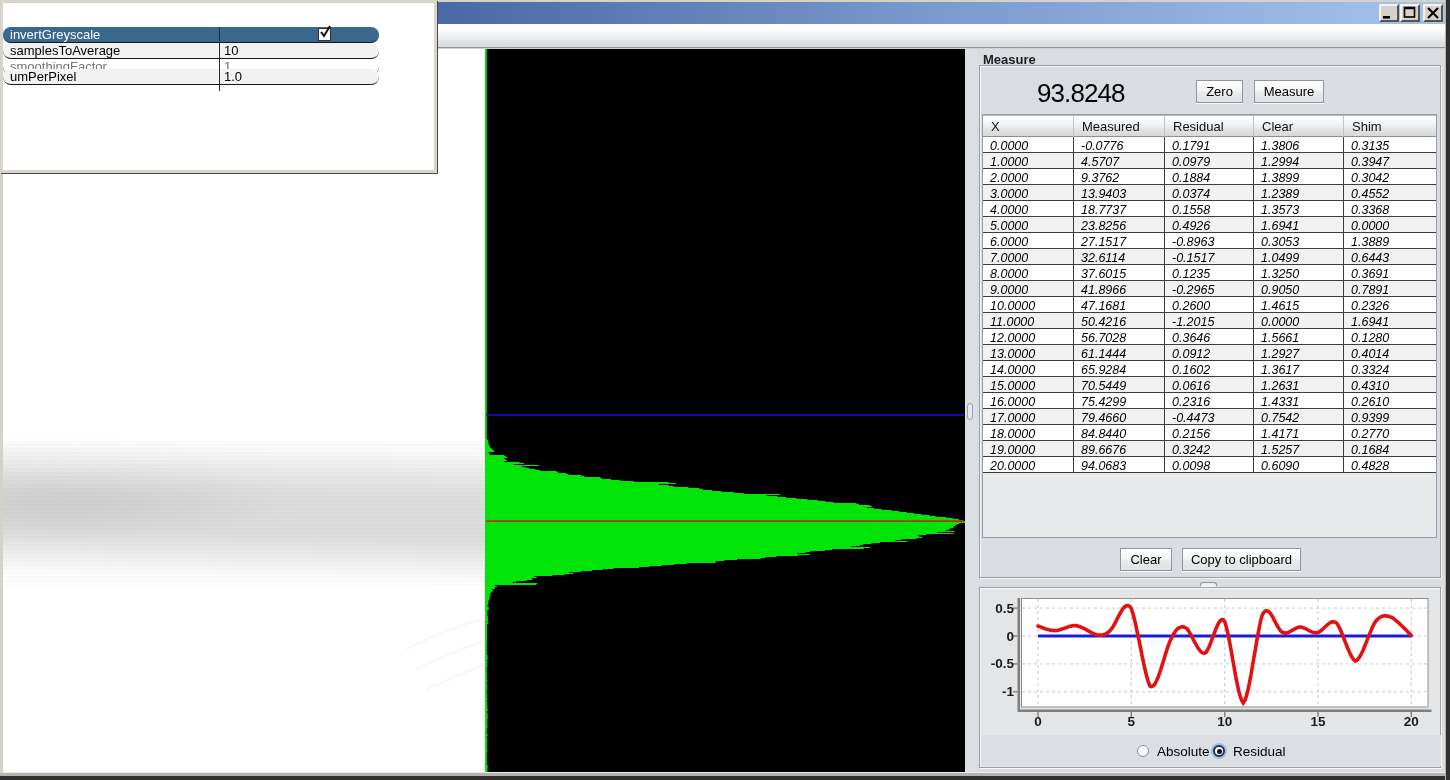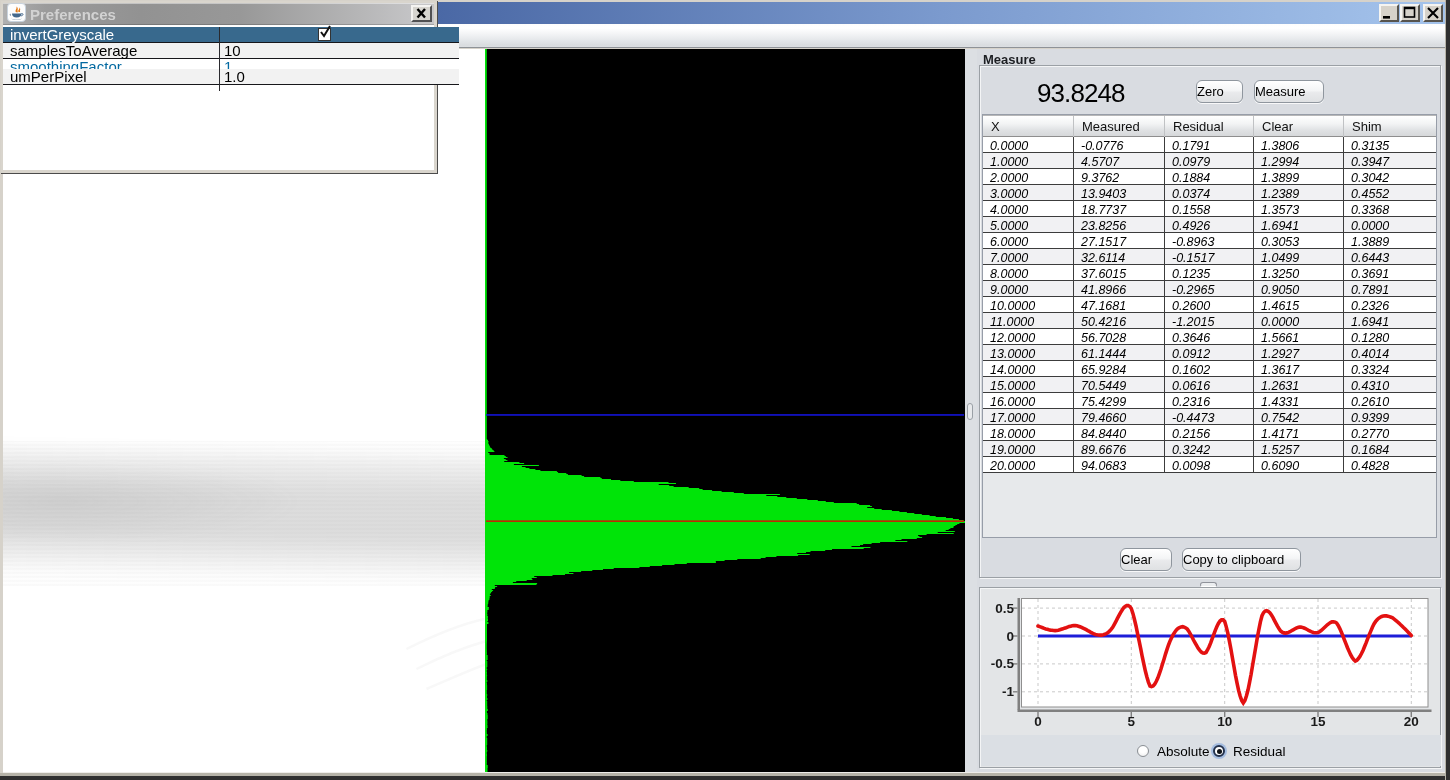--- a/index.html
+++ b/index.html
@@ -27,24 +27,24 @@
 
 #vdivider { left:965px; top:49px; width:12px; height:723px; background:#dcdfe3; }
 #vgrip { position:absolute; left:2px; top:354px; width:6px; height:17px; border:1px solid #9aa0a6; border-radius:3px; background:#e8eaec; }
 
 
 #rightpanel { left:977px; top:49px; width:468px; height:723px; background:#d9dce1; }
 .etch { position:absolute; border:1px solid #9ba0a5; box-shadow:inset 1px 1px 0 #f4f5f6, 1px 1px 0 #f4f5f6; }
 #measlabel { position:absolute; left:6px; top:3px; font-size:13px; font-weight:bold; color:#1c1e22; }
 #bignum { position:absolute; left:60px; top:29px; font-size:26px; color:#000; letter-spacing:-0.9px; }
 
-.nbtn { position:absolute; height:23px; border:1px solid #8f969e; border-radius:6px;
+.nbtn { position:absolute; height:23px; border:1px solid #8f969e; border-radius:0;
   background:linear-gradient(to bottom,#ffffff 0%,#f4f5f6 45%,#e9eaec 55%,#dfe1e3 100%);
   box-shadow:0 1px 0 rgba(255,255,255,.8), inset 0 1px 0 #ffffff;
-  font-size:13px; color:#000; line-height:21px; }
+  font-size:13px; color:#000; text-align:center; line-height:21px; }
 
 
 #tablebox { position:absolute; left:5px; top:65px; width:455px; height:424px; border:1px solid #979da8; background:#e7e9eb; }
 #thead { position:absolute; left:0; top:0; width:453px; height:22px;
   background:linear-gradient(to bottom,#ffffff 0%,#f2f3f4 40%,#e0e2e4 70%,#d6d8da 100%);
   border-bottom:1px solid #8e8e8e; border-top:1px solid #b7b7b7; }
 #thead .hc { position:absolute; top:0; height:21px; line-height:21px; font-size:13px; color:#111; padding-left:8px; border-right:1px solid #c0c2c4; }
 .trow { position:absolute; left:0; width:453px; height:16px; }
 .trow .c { position:absolute; top:0; height:16px; line-height:12px; padding-top:3px; font-size:12.5px; color:#000; padding-left:7px;
   border-right:1px solid #3c3c3c; border-bottom:1px solid #3c3c3c; }
@@ -60,21 +60,21 @@
 
 
 #prefs { left:1px; top:1px; width:437px; height:173px; background:#d9d5cd;
   border-right:1px solid #4b4b4b; border-bottom:1px solid #4b4b4b; }
 #prefsin { position:absolute; left:2px; top:2px; width:431px; height:167px; background:#ffffff; }
 #preftitle { position:absolute; left:0; top:0; width:431px; height:23px;
   background:linear-gradient(to right,#b0b0b0 0%,#9b9b9b 10%,#929292 32%,#989898 55%,#b5b5b6 82%,#c6c6c8 97%),linear-gradient(to bottom,#c0c0c0,#909090);
   box-shadow:inset 0 1px 0 rgba(255,255,255,0.45), inset 0 -1px 0 rgba(0,0,0,0.18);
   border-bottom:1px solid #fdfdfd; }
 #preftitle .ttl { position:absolute; left:27px; top:3px; font-size:15px; font-weight:bold; color:#d2d2d2; }
-.prow { position:absolute; left:0; width:456px; height:16px; font-size:15px; line-height:15px; }
+.prow { position:absolute; left:0; width:376px; height:16px; font-size:13px; line-height:15px;border-radius:8px; }
 .prow .k { position:absolute; left:7px; top:0; }
 .prow .v { position:absolute; left:221px; top:0; }
 </style></head>
 <body>
 
 <div class="abs" id="titlebar"></div>
 <div class="winbtn" style="left:1379px;top:4px;">
   <svg class="in" width="16" height="14" viewBox="0 0 16 14">
       <rect x="2" y="10" width="7" height="2.6" fill="#000"></rect>
     </svg>
@@ -355,49 +355,32 @@
 
 <div class="abs" style="left:3px;top:772px;width:1444px;height:1px;background:#efede9;"></div>
 <div class="abs" style="left:0px;top:773px;width:1450px;height:3px;background:#b6b3a8;"></div>
 <div class="abs" style="left:0px;top:776px;width:1450px;height:4px;background:#2f2f2f;"></div>
 
 <div class="abs" style="left:1445px;top:0px;width:5px;height:780px;background:#b6b3a8;"></div>
 <div class="abs" style="left:1446px;top:0px;width:4px;height:780px;background:#2f2f2f;"></div>
 
 <div class="abs" id="prefs">
  <div id="prefsin">
-  <div id="preftitle">
-    <svg style="position:absolute;left:4px;top:0px;" width="19" height="19" viewBox="0 0 19 19">
-      <rect x="0.5" y="0.5" width="18" height="18" rx="3.5" fill="#fdfdfd" stroke="#c8d2dc"></rect>
-      <path d="M9.3 9.3 C7.1 7.5 10.4 6.2 9.4 3.4 C12.2 5.4 9.6 7.2 11.1 9.3 Z" fill="#e07814"></path>
-      <path d="M11.6 8.9 C10.2 7.3 13.2 6.6 12.3 4.6 C14.3 6.3 12.3 7.5 13.2 8.9 Z" fill="#e07814"></path>
-      <path d="M5.0 10.4 L14.4 10.4 C14.4 12.8 12.7 14.5 9.7 14.5 C6.7 14.5 5.0 12.8 5.0 10.4 Z" fill="#44688c"></path>
-      <path d="M14.2 10.8 C15.9 10.3 16.6 11.2 15.5 12.3 C15.0 12.8 14.2 12.9 13.9 12.6" fill="none" stroke="#44688c" stroke-width="1"></path>
-      <path d="M4.0 15.5 C7.0 16.8 12.2 16.8 15.2 15.5 C13.5 17.3 5.7 17.3 4.0 15.5 Z" fill="#44688c"></path>
-      <path d="M3.7 11.1 C2.9 11.5 2.9 12.2 3.7 12.5" fill="none" stroke="#44688c" stroke-width="1"></path>
-    </svg>
-    <span class="ttl">Preferences</span>
-    <div style="position:absolute;left:408px;top:2px;width:21px;height:17px;background:#d6d4cf;border-top:2px solid #f4f3f1;border-left:2px solid #f4f3f1;border-right:2px solid #505052;border-bottom:2px solid #505052;">
-      <svg width="17" height="13" viewBox="0 0 17 13" style="position:absolute;left:0;top:0;">
-            <path d="M4.5 2 L12 10.5 M12 2 L4.5 10.5" stroke="#000" stroke-width="2.4"></path>
-          </svg>
-    </div>
-  </div>
   <div class="prow" style="top:24px;background:#38698d;color:#ffffff;border-bottom:1px solid #17171b;">
     <span class="k">invertGreyscale</span>
     <div style="position:absolute;left:315px;top:1px;width:13px;height:13px;background:#fefefe;border:1px solid #333;"></div>
     <svg style="position:absolute;left:315px;top:-3px;" width="16" height="17" viewBox="0 0 16 17">
           <path d="M3 8 L6 12 L12 2" stroke="#111" stroke-width="2" fill="none"></path>
         </svg>
   </div>
   <div class="prow" style="top:40px;background:#f2f2f2;border-bottom:1px solid #17171b;color:#000;">
     <span class="k">samplesToAverage</span>
         <span class="v">10</span>
   </div>
-  <div class="prow" style="top:56px;background:#ffffff;border-bottom:1px solid #17171b;color:#0369a1;">
+  <div class="prow" style="top:56px;background:#ffffff;border-bottom:1px solid #17171b;color:#737373;">
     <span class="k">smoothingFactor</span>
         <span class="v">1</span>
   </div>
   <div class="prow" style="top:66px;background:#f2f2f2;border-bottom:1px solid #17171b;color:#000;">
     <span class="k">umPerPixel</span>
         <span class="v">1.0</span>
   </div>
   <div style="position:absolute;left:216px;top:24px;width:1px;height:64px;background:#2a2a2e;"></div>
  </div>
 </div>

